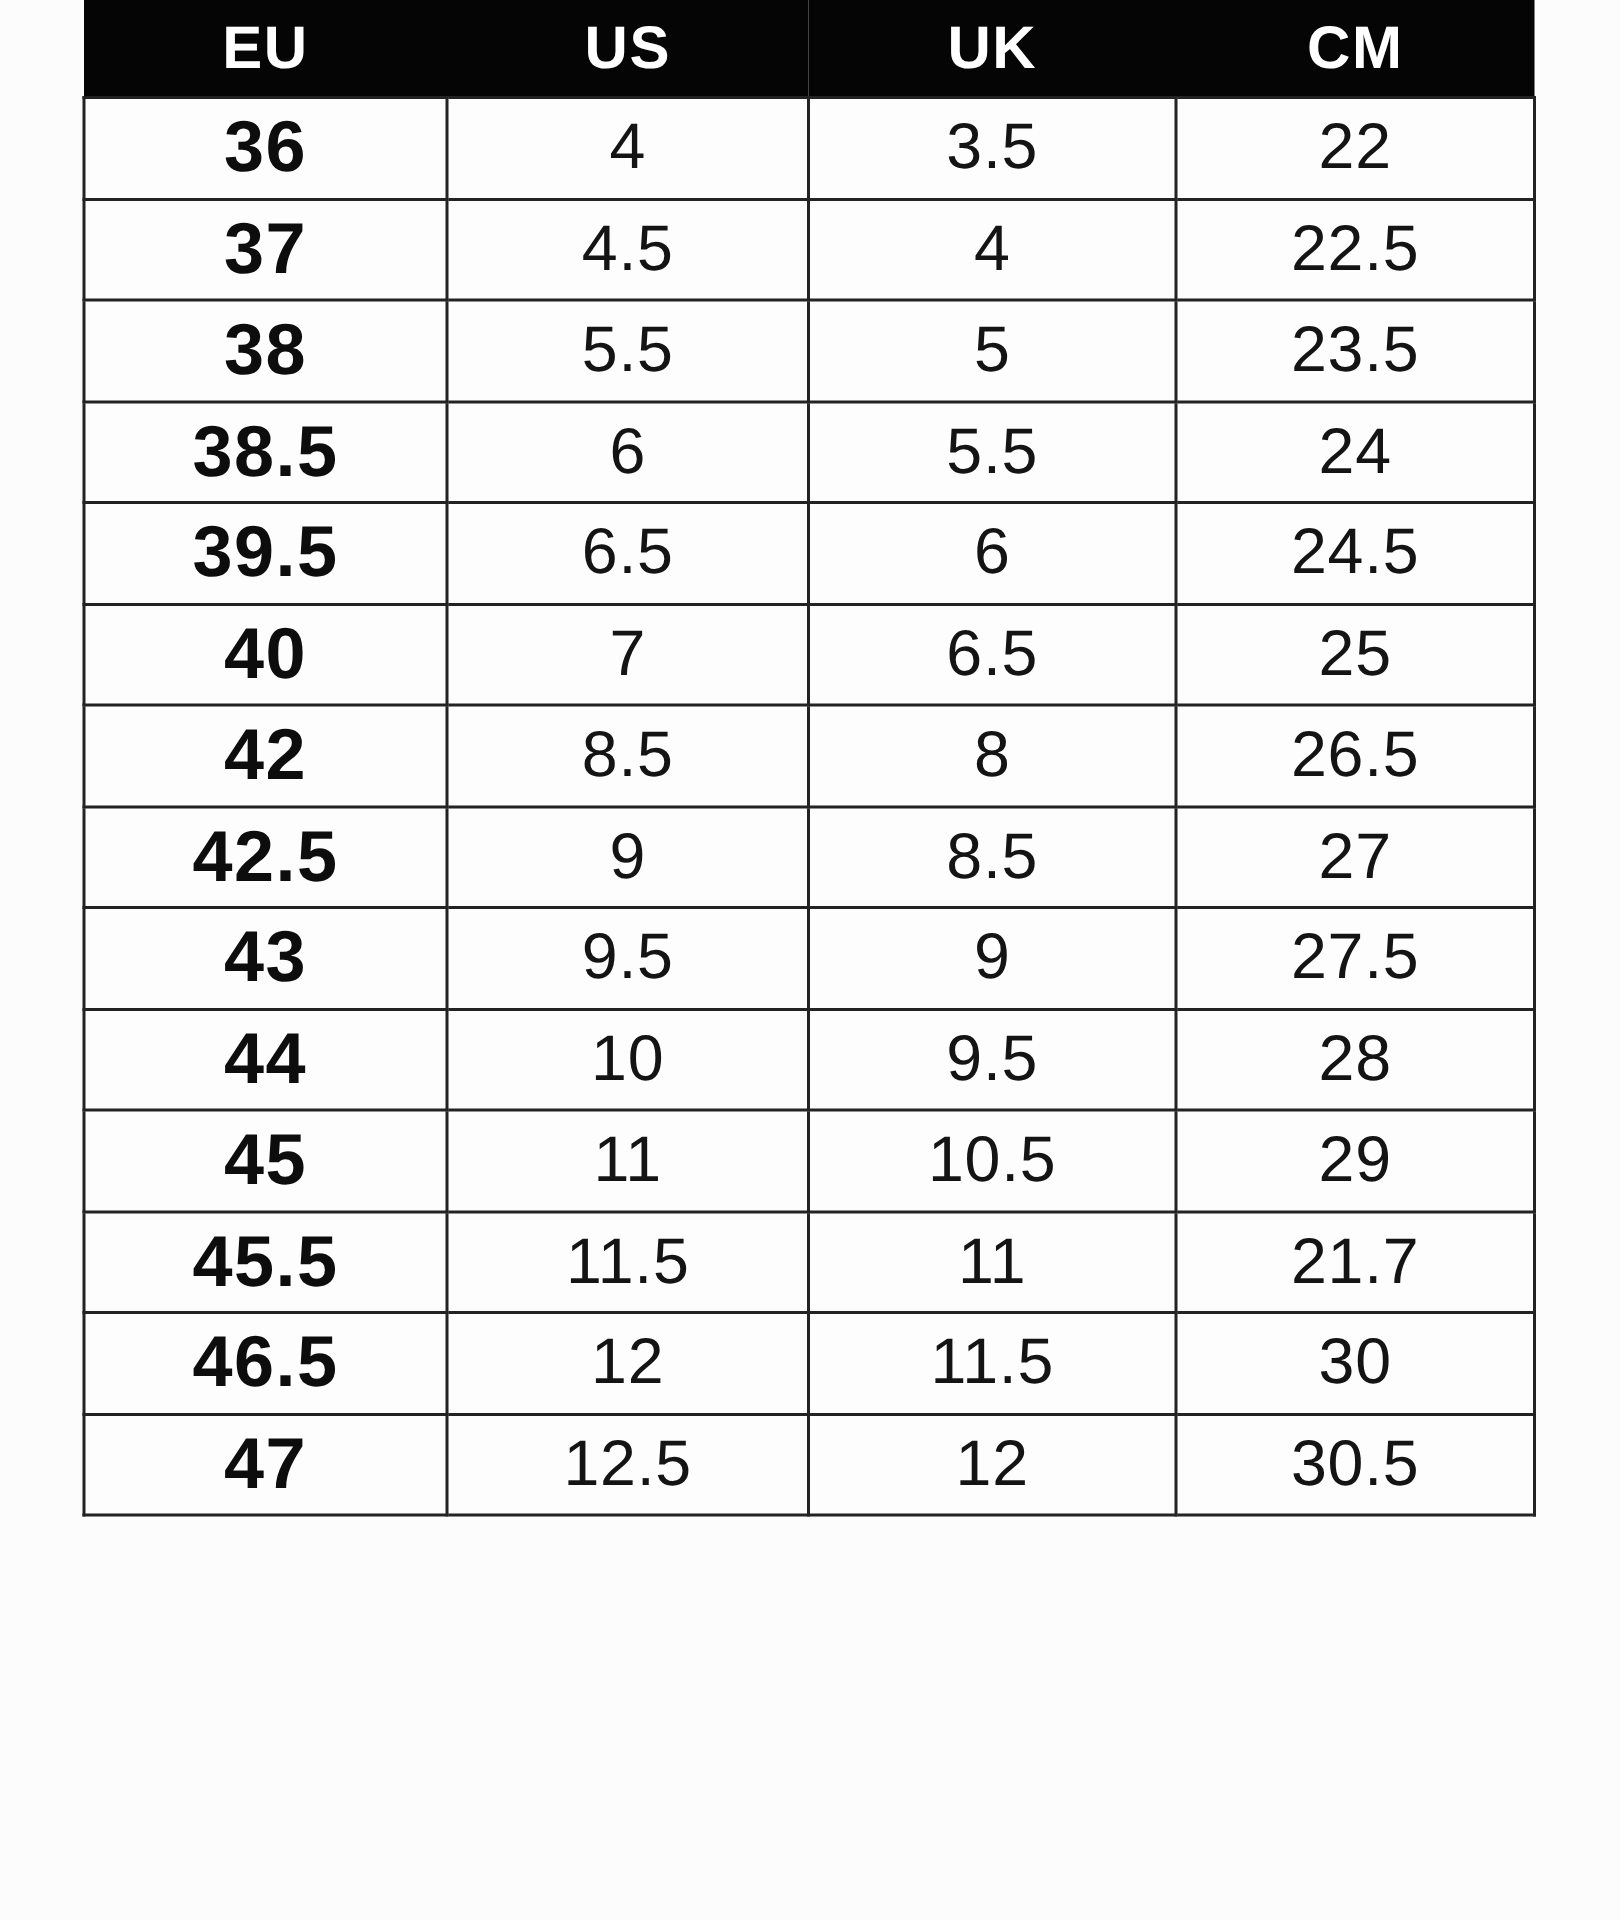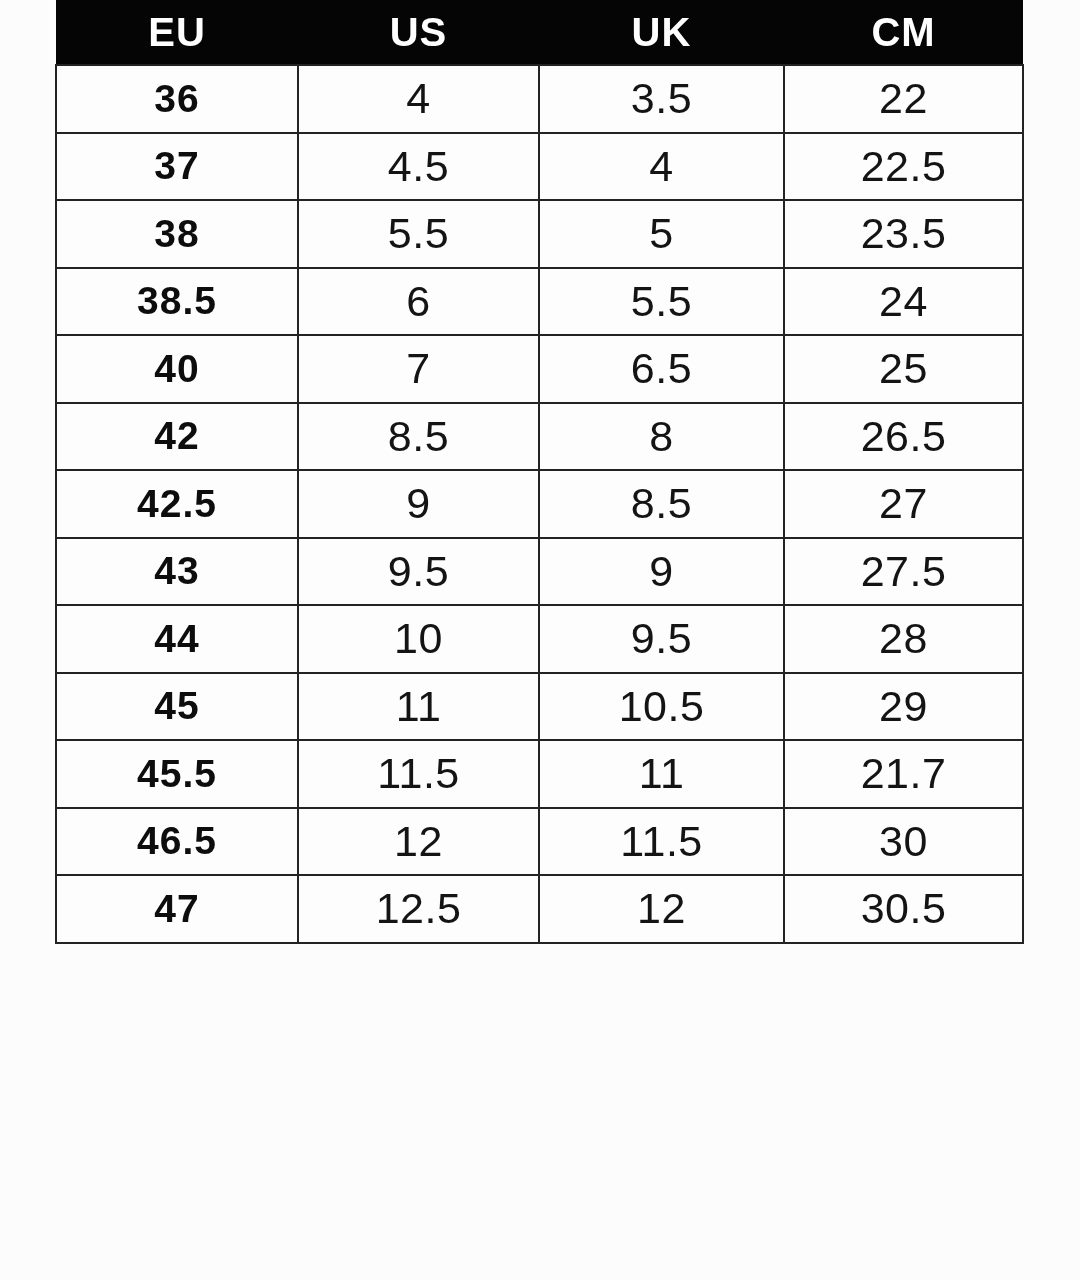--- a/index.html
+++ b/index.html
@@ -46,21 +46,21 @@
     text-align: center;
     vertical-align: middle;
     font-size: 43px;
     font-weight: normal;
     color: #141414;
     background: #fdfdfd;
     padding: 0;
     letter-spacing: 0.5px;
   }
   table.size-chart td.eu {
-    font-size: 39px;
+    font-size: 48px;
     font-weight: bold;
     letter-spacing: 1px;
     color: #0d0d0d;
   }
 </style>
 </head>
 <body>
 
 <div class="size-chart-wrap">
   <table class="size-chart">
@@ -95,20 +95,26 @@
         <td class="eu">38</td>
         <td>5.5</td>
         <td>5</td>
         <td>23.5</td>
       </tr>
       <tr>
         <td class="eu">38.5</td>
         <td>6</td>
         <td>5.5</td>
         <td>24</td>
+      </tr>
+      <tr>
+        <td class="eu">39.5</td>
+        <td>6.5</td>
+        <td>6</td>
+        <td>24.5</td>
       </tr>
       <tr>
         <td class="eu">40</td>
         <td>7</td>
         <td>6.5</td>
         <td>25</td>
       </tr>
       <tr>
         <td class="eu">42</td>
         <td>8.5</td>

